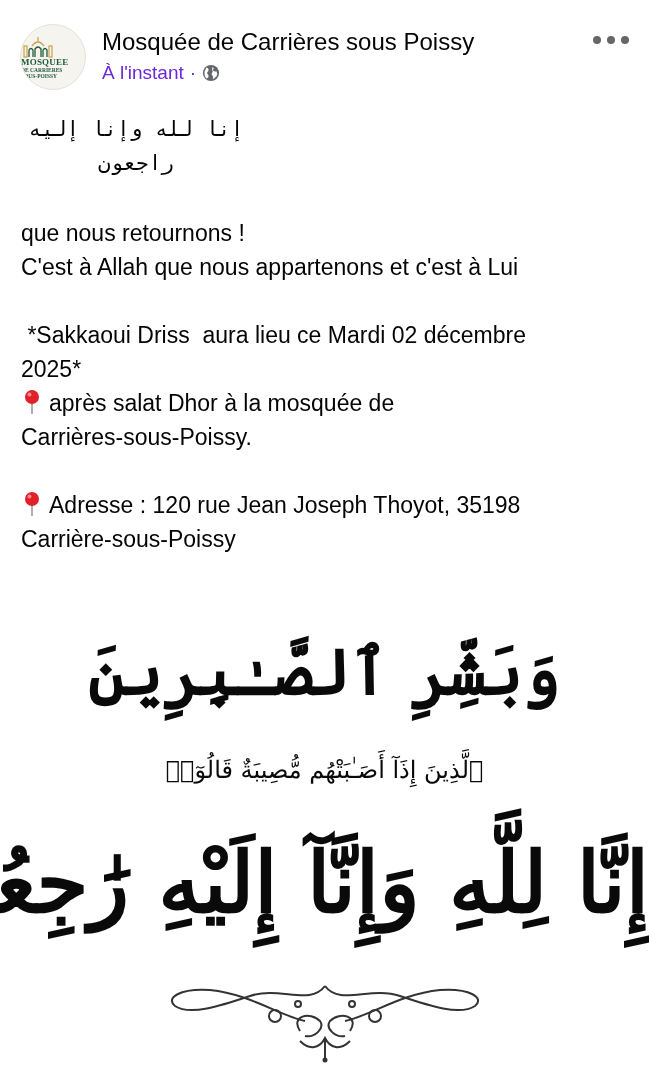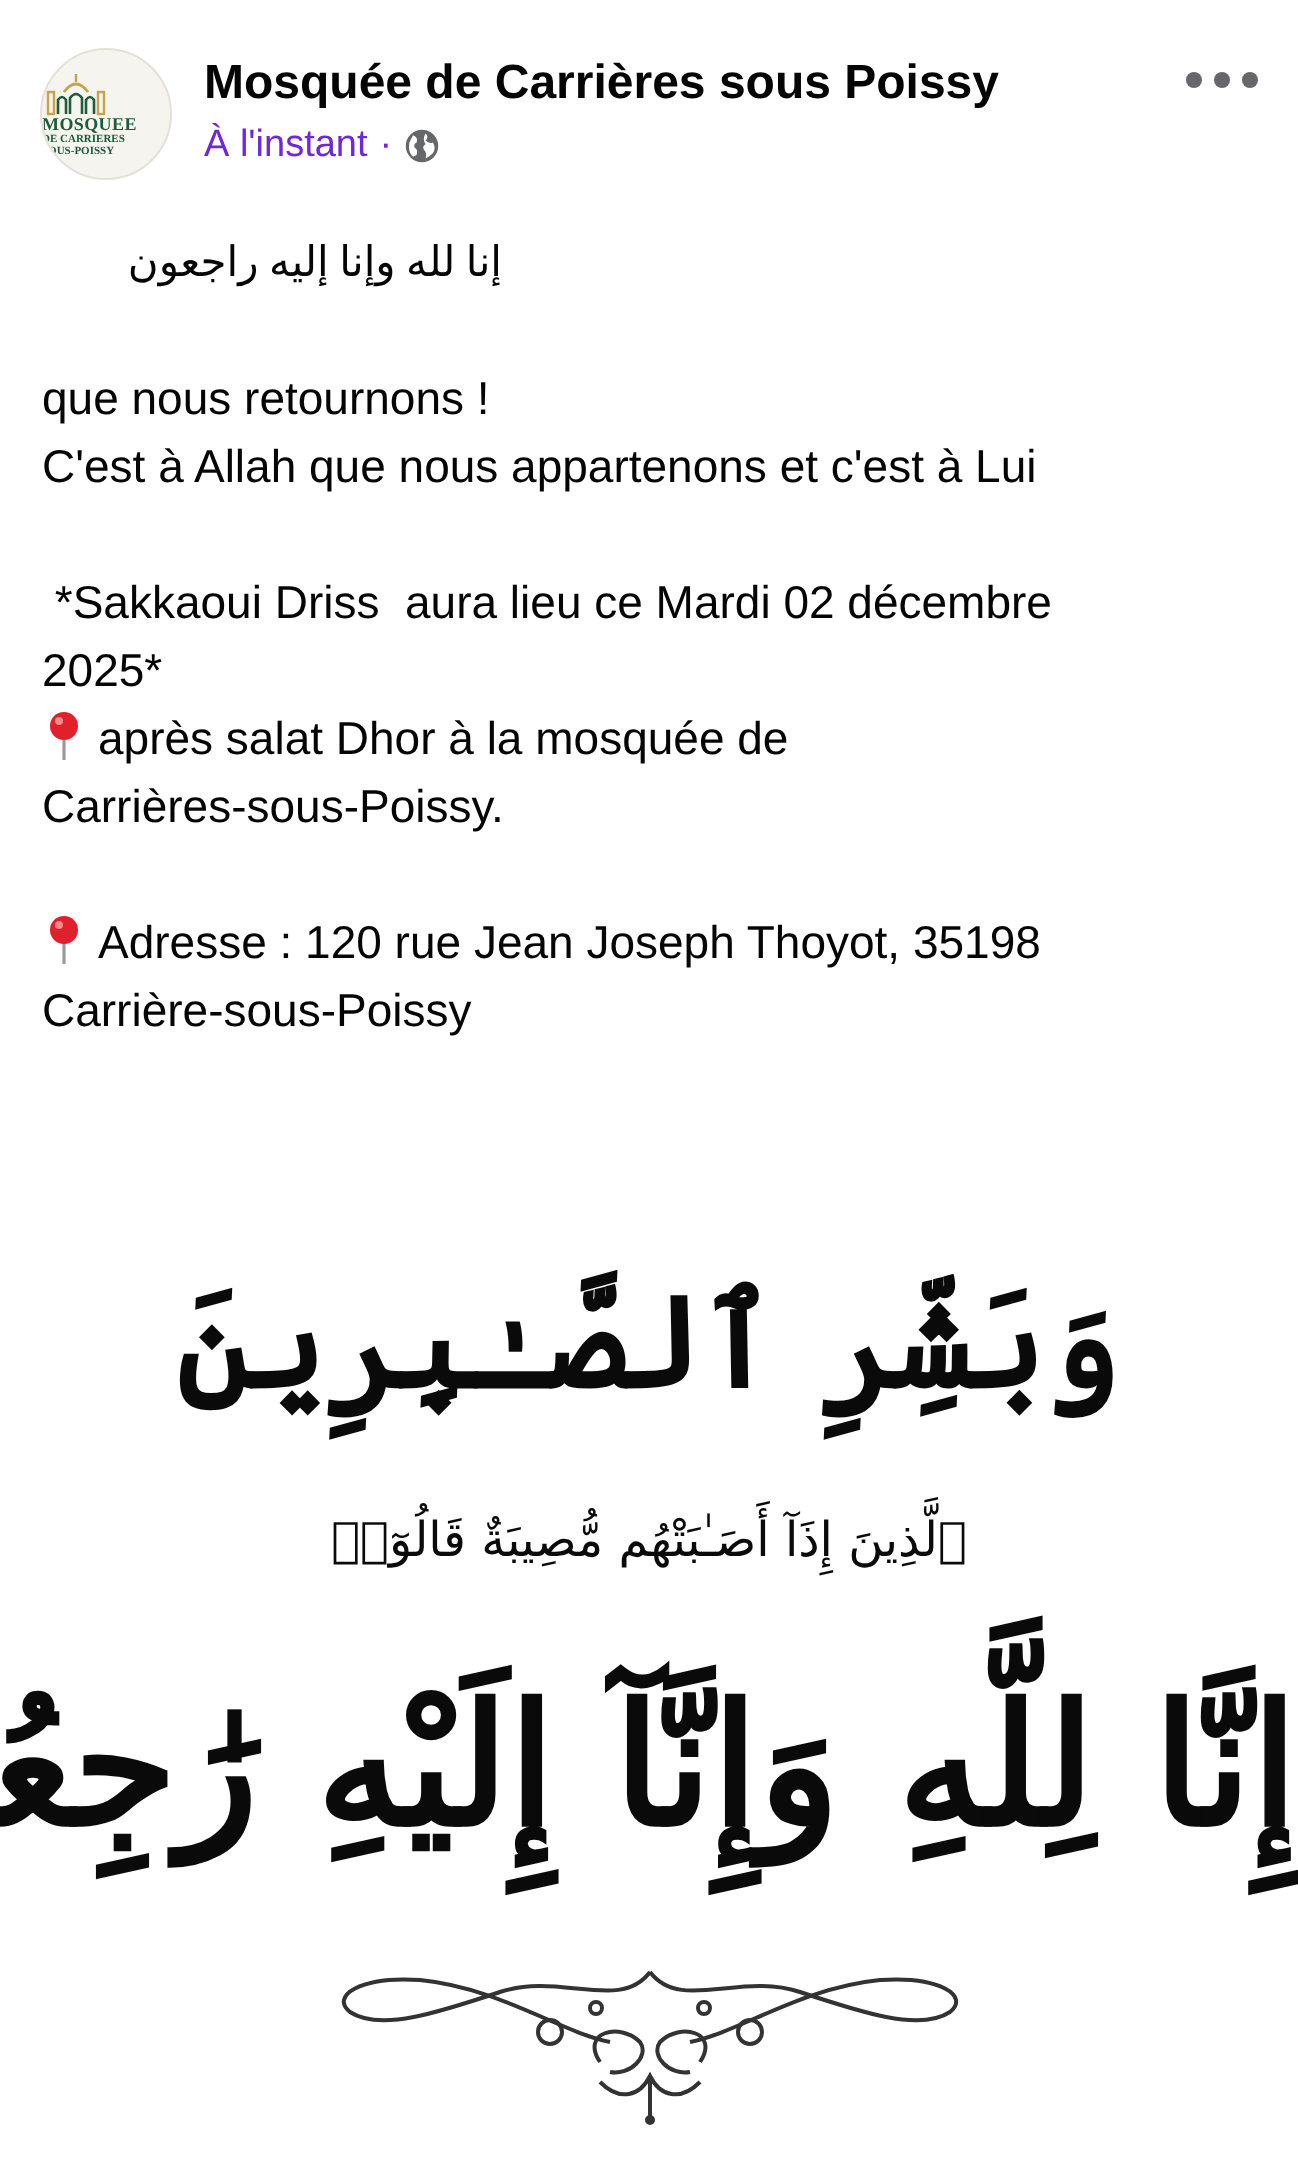--- a/index.html
+++ b/index.html
@@ -55,21 +55,21 @@
       font-size: 5.5px;
       color: #1f5b3a;
       line-height: 6px;
     }
     .header-text {
       margin-left: 16px;
       display: flex;
       flex-direction: column;
     }
     .page-name {
-      font-weight: bold;
+      font-weight: normal;
       font-size: 24px;
       line-height: 32px;
       color: #050505;
       margin-top: 2px;
       text-align: right;
     }
     .meta {
       display: flex;
       align-items: center;
       font-size: 19px;
@@ -99,23 +99,23 @@
       position: absolute;
       top: 110px;
       left: 21px;
       right: 20px;
       font-size: 23px;
       line-height: 34px;
       color: #050505;
     }
     .arabic-line {
       direction: rtl;
-      text-align: right;
+      text-align: center;
       unicode-bidi: plaintext;
-      font-family: Liberation Serif, serif;
+      font-family: Liberation Mono, monospace;
       font-size: 21px;
       line-height: 34px;
       margin-top: 4px;
       width: 230px;
     }
     .para { margin-top: 34px; }
     .para p { margin: 0; }
     .pin-icon {
       display: inline-block;
       width: 22px;

